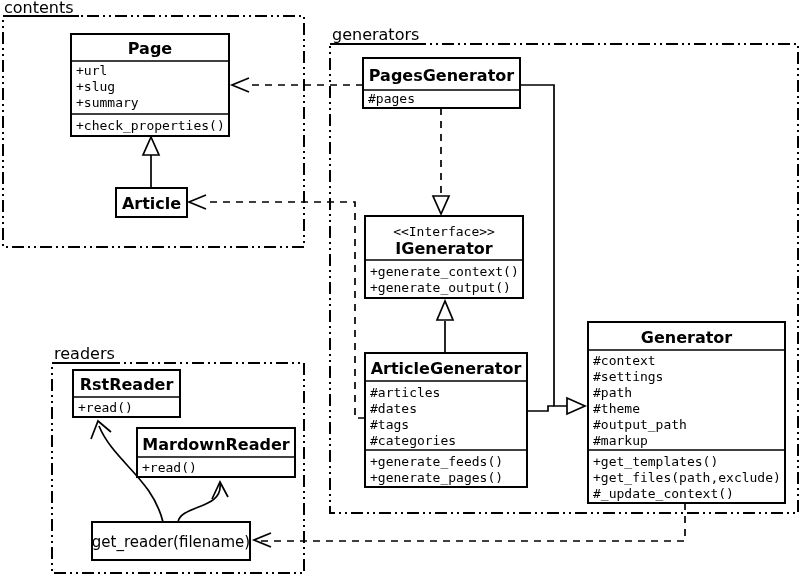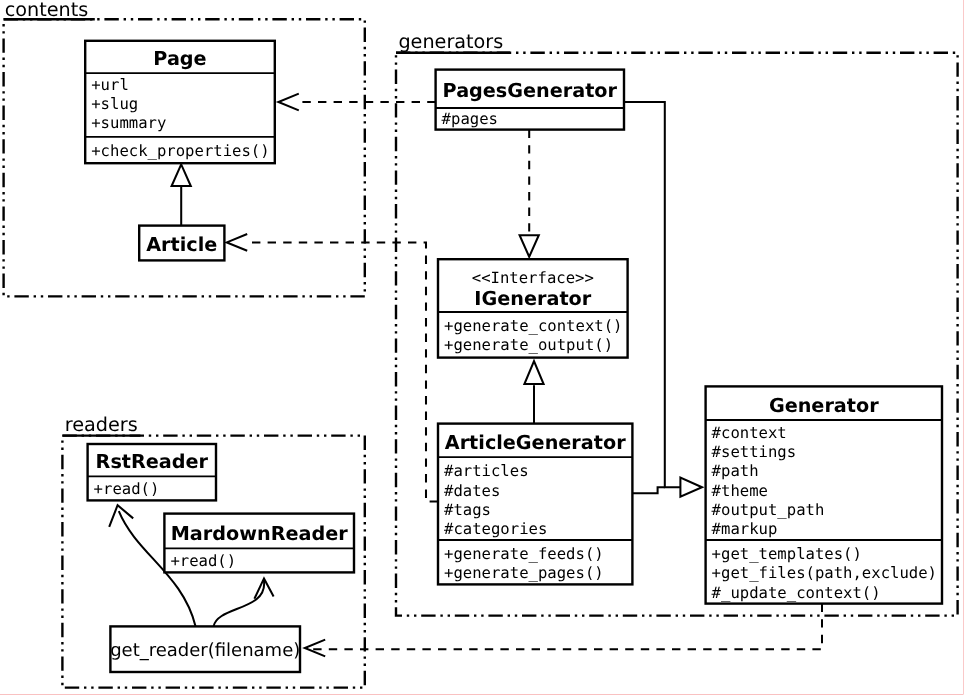--- a/index.html
+++ b/index.html
@@ -1,16 +1,16 @@
 <!DOCTYPE html>
 <html><head>
 <meta charset="utf-8">
 <style>
   html,body{margin:0;padding:0;background:#ffffff;}
-  .stage{position:relative;width:803px;height:579px;background:#ef4444;overflow:hidden;}
+  .stage{position:relative;width:803px;height:579px;background:#7dd3fc;overflow:hidden;}
   svg{display:block;}
   .box{fill:#ffffff;stroke:#000000;stroke-width:2;}
   .sep{stroke:#000000;stroke-width:1.5;}
   .pkg{fill:none;stroke:#000000;stroke-width:2;stroke-dasharray:12 4 2 4 2 4;}
   .ul{stroke:#000000;stroke-width:2;}
   .dep{fill:none;stroke:#000000;stroke-width:1.7;stroke-dasharray:7 6;}
   .sol{fill:none;stroke:#000000;stroke-width:1.7;}
   .tri{fill:#ffffff;stroke:#000000;stroke-width:1.7;}
   .openhead{fill:none;stroke:#000000;stroke-width:1.7;}
   .title{font:bold 16px "DejaVu Sans",sans-serif;text-anchor:middle;fill:#000000;}

